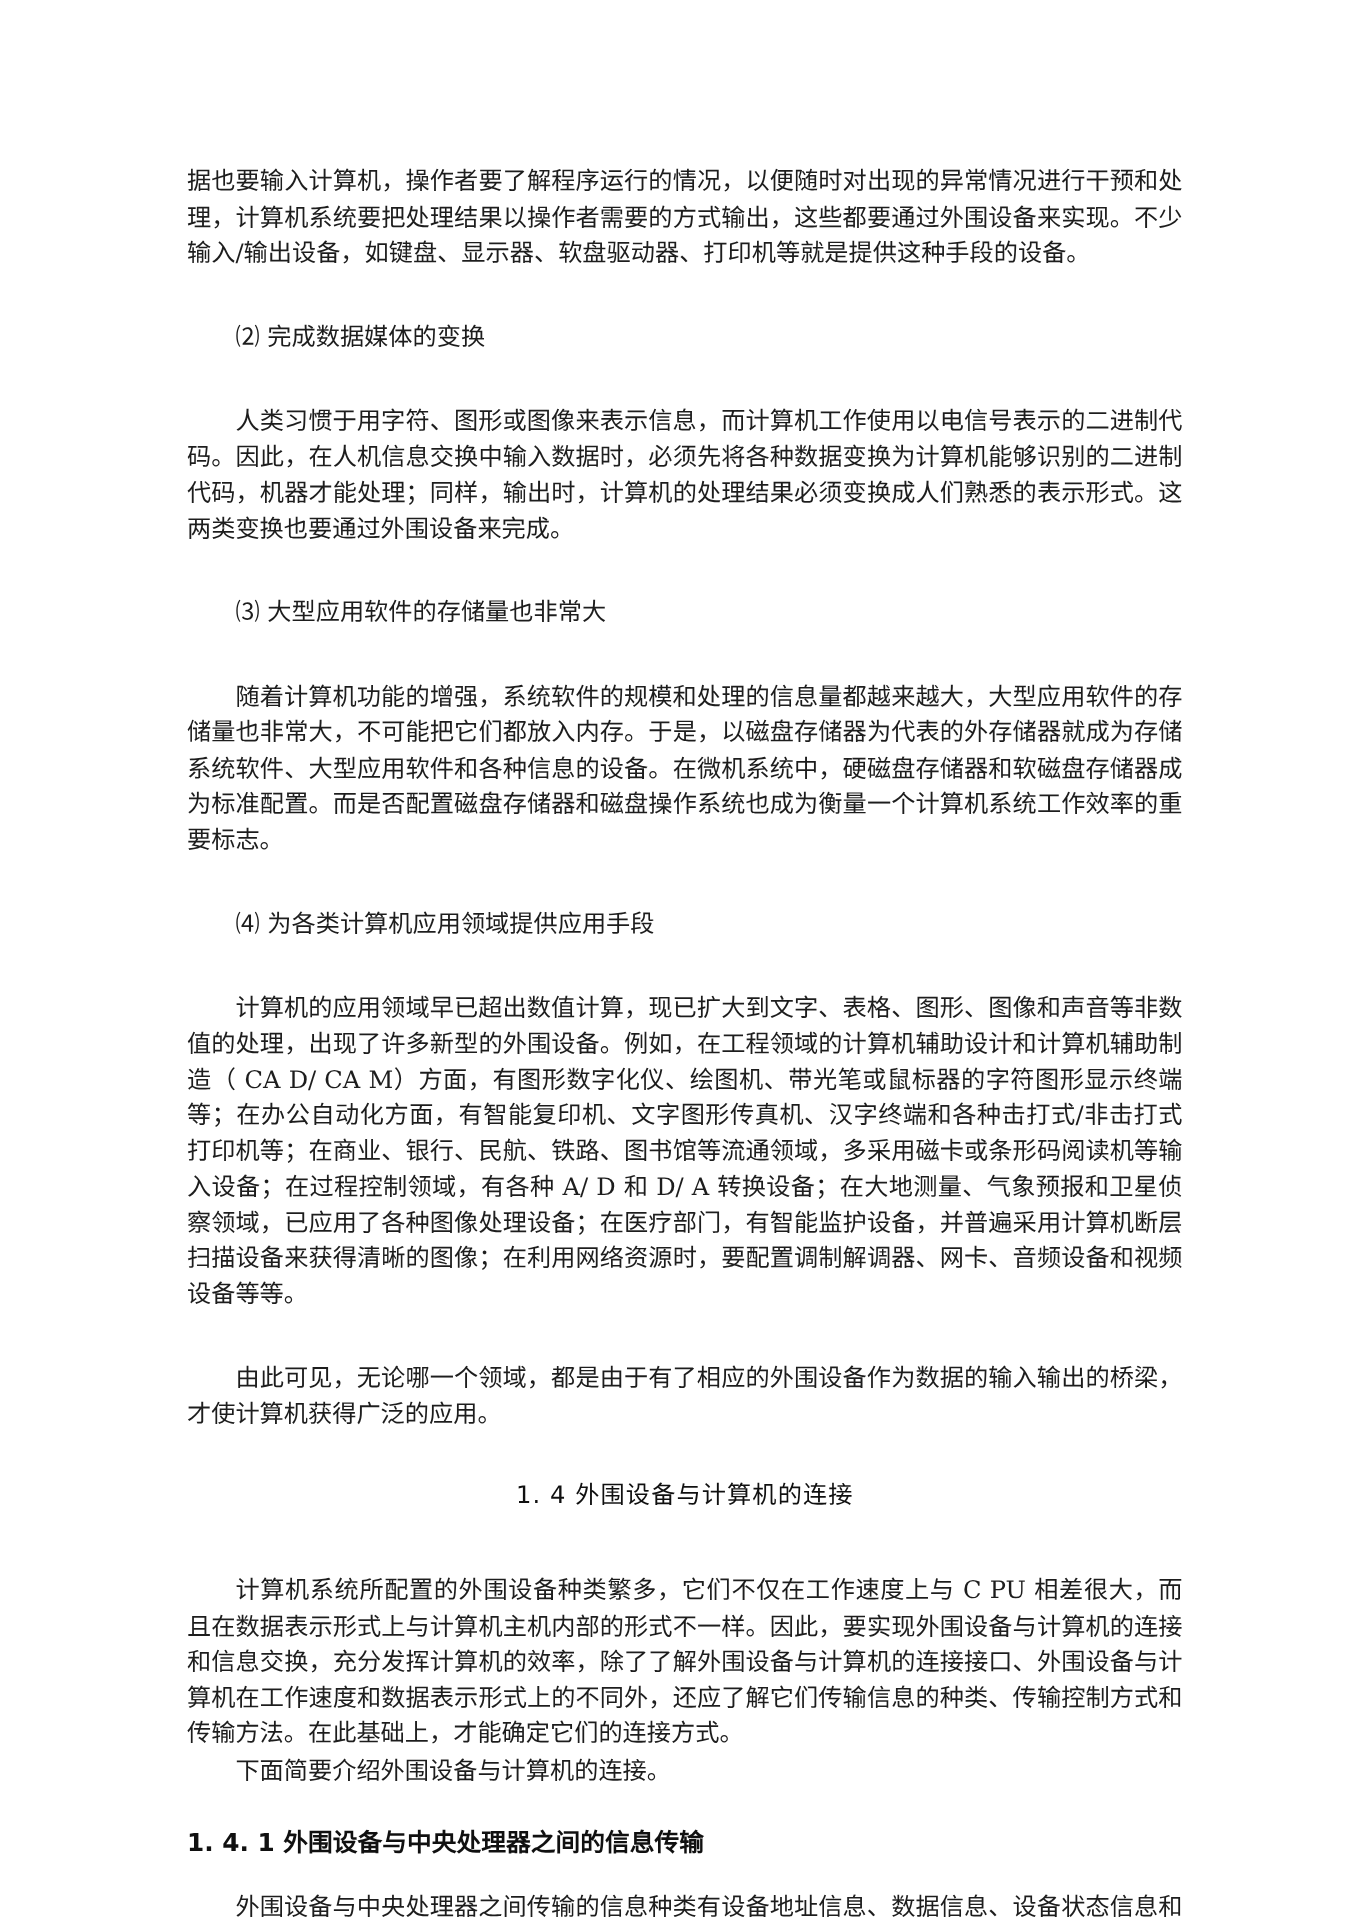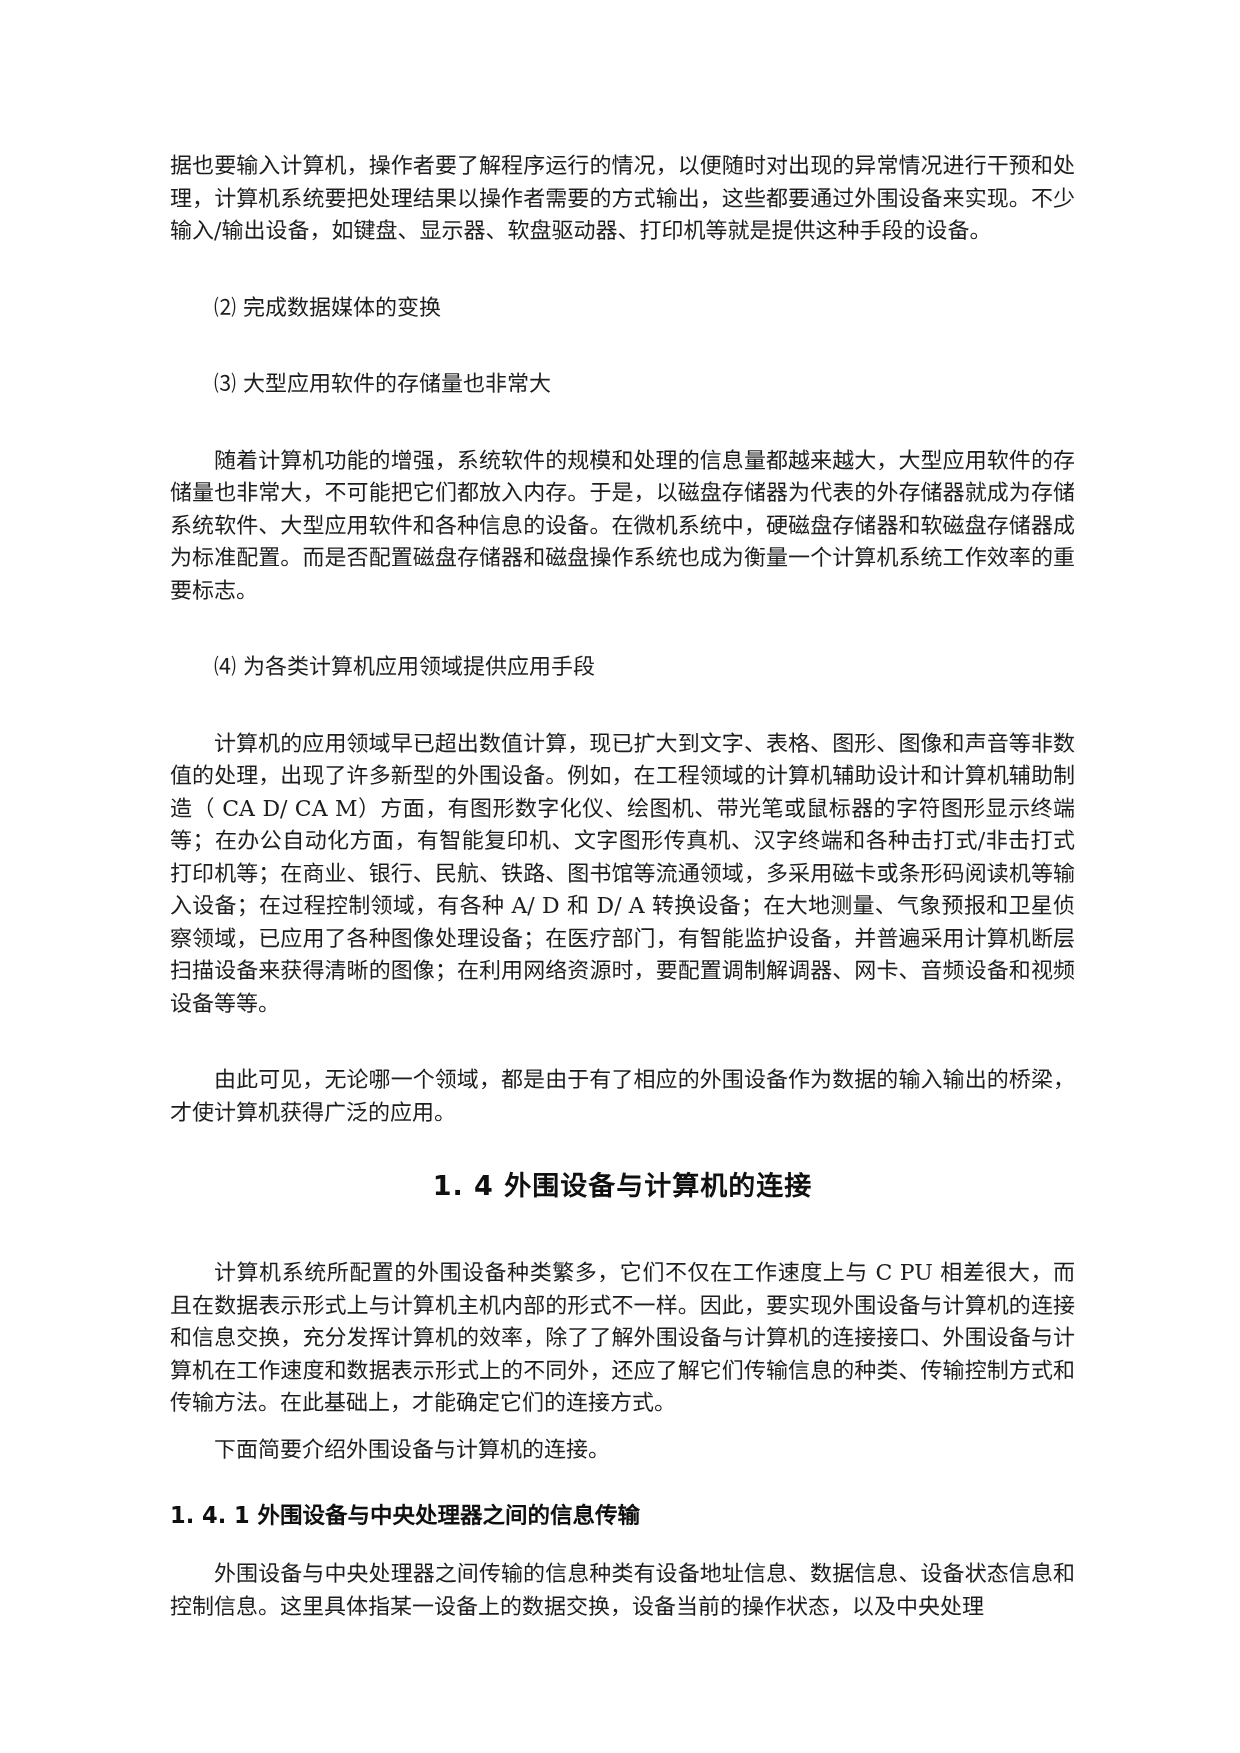--- a/index.html
+++ b/index.html
@@ -29,29 +29,29 @@
   .indent {
     text-indent: 2em;
     margin-top: 44px;
   }
   .no-indent {
     text-indent: 0;
   }
   .section-heading {
     margin: 40px 0 54px 0;
     font-family: "DejaVu Sans", "Liberation Sans", sans-serif;
-    font-weight: bold;
-    font-size: 27px;
+    font-weight: normal;
+    font-size: 22px;
     line-height: 34px;
     color: #101010;
     text-align: center;
     letter-spacing: 1px;
   }
   .lead-in {
-    margin-top: 14px;
+    margin-top: 1px;
   }
   .subsection-heading {
     margin: 34px 0 12px 0;
     font-family: "DejaVu Sans", "Liberation Sans", sans-serif;
     font-weight: bold;
     font-size: 22.5px;
     line-height: 30px;
     color: #101010;
     text-align: left;
     text-indent: 0;
@@ -62,20 +62,21 @@
 </style>
 </head>
 <body>
 
 <div class="page">
 
   <p class="body-text no-indent">据也要输入计算机，操作者要了解程序运行的情况，以便随时对出现的异常情况进行干预和处理，计算机系统要把处理结果以操作者需要的方式输出，这些都要通过外围设备来实现。不少输入/输出设备，如键盘、显示器、软盘驱动器、打印机等就是提供这种手段的设备。</p>
 
   <p class="body-text indent">⑵ 完成数据媒体的变换</p>
 
+  <p class="body-text indent">人类习惯于用字符、图形或图像来表示信息，而计算机工作使用以电信号表示的二进制代码。因此，在人机信息交换中输入数据时，必须先将各种数据变换为计算机能够识别的二进制代码，机器才能处理；同样，输出时，计算机的处理结果必须变换成人们熟悉的表示形式。这两类变换也要通过外围设备来完成。</p>
 
   <p class="body-text indent">⑶ 大型应用软件的存储量也非常大</p>
 
   <p class="body-text indent">随着计算机功能的增强，系统软件的规模和处理的信息量都越来越大，大型应用软件的存储量也非常大，不可能把它们都放入内存。于是，以磁盘存储器为代表的外存储器就成为存储系统软件、大型应用软件和各种信息的设备。在微机系统中，硬磁盘存储器和软磁盘存储器成为标准配置。而是否配置磁盘存储器和磁盘操作系统也成为衡量一个计算机系统工作效率的重要标志。</p>
 
   <p class="body-text indent">⑷ 为各类计算机应用领域提供应用手段</p>
 
   <p class="body-text indent">计算机的应用领域早已超出数值计算，现已扩大到文字、表格、图形、图像和声音等非数值的处理，出现了许多新型的外围设备。例如，在工程领域的计算机辅助设计和计算机辅助制造（ CA D/ CA M）方面，有图形数字化仪、绘图机、带光笔或鼠标器的字符图形显示终端等；在办公自动化方面，有智能复印机、文字图形传真机、汉字终端和各种击打式/非击打式打印机等；在商业、银行、民航、铁路、图书馆等流通领域，多采用磁卡或条形码阅读机等输入设备；在过程控制领域，有各种 A/ D 和 D/ A 转换设备；在大地测量、气象预报和卫星侦察领域，已应用了各种图像处理设备；在医疗部门，有智能监护设备，并普遍采用计算机断层扫描设备来获得清晰的图像；在利用网络资源时，要配置调制解调器、网卡、音频设备和视频设备等等。</p>
 
   <p class="body-text indent">由此可见，无论哪一个领域，都是由于有了相应的外围设备作为数据的输入输出的桥梁，才使计算机获得广泛的应用。</p>

